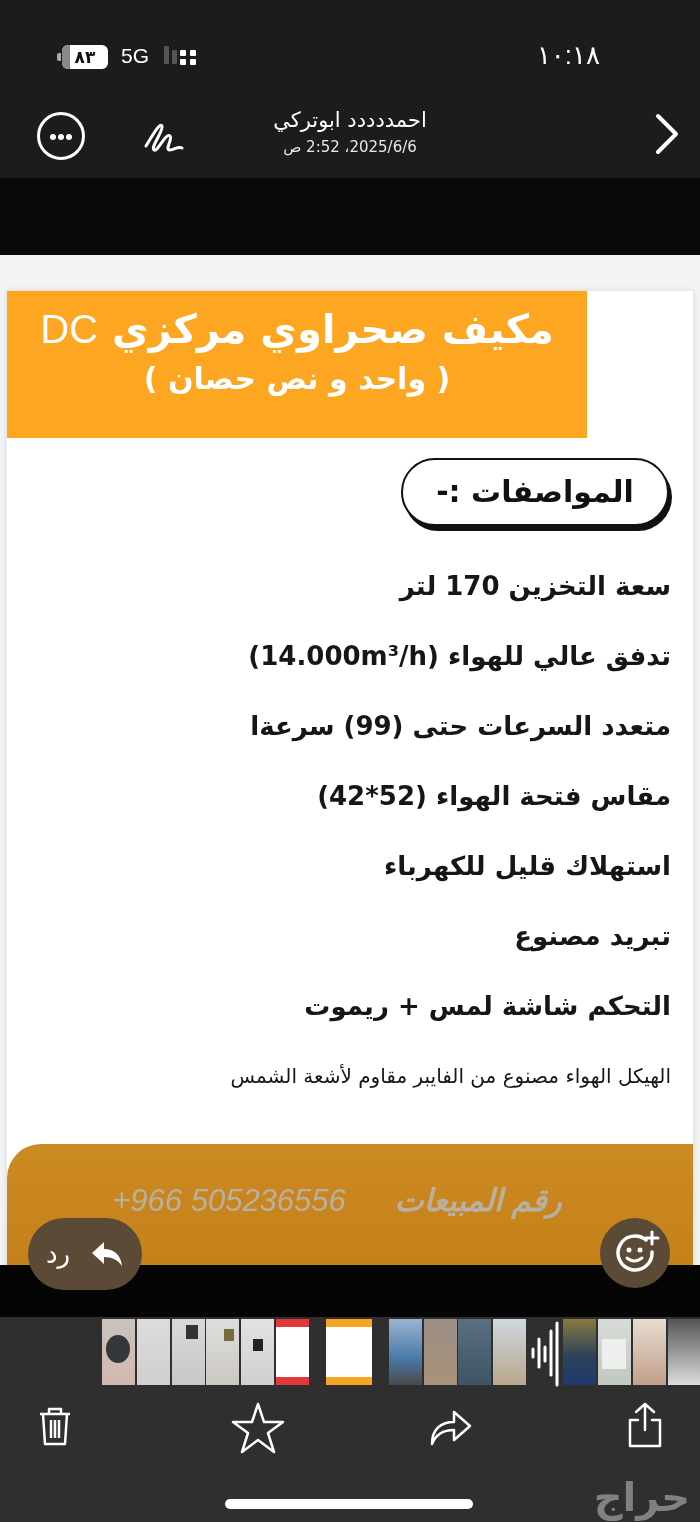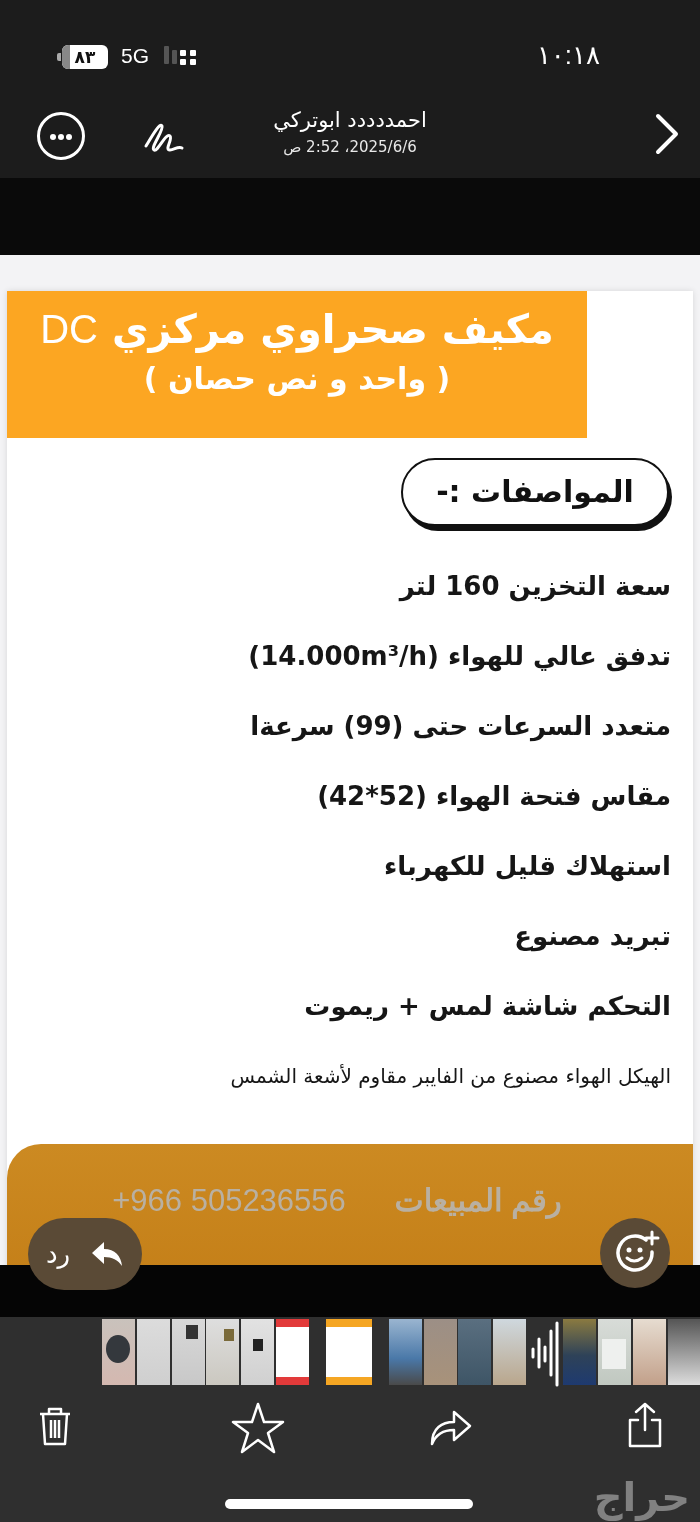--- a/index.html
+++ b/index.html
@@ -39,21 +39,21 @@
   .card-title .dc { font-weight: normal; font-family: "Liberation Sans", sans-serif; }
   .card-subtitle { color: #fff; font-size: 30px; font-weight: bold; line-height: 44px; margin-top: 2px; }
 
   .specs-pill { position: absolute; right: 24px; top: 167px; width: 268px; height: 68px; border: 2px solid #111; border-radius: 34px; background: #fff; box-shadow: 3px 5px 0 #111; text-align: center; direction: rtl; font-size: 30px; font-weight: bold; line-height: 64px; color: #111; }
 
   .spec-list { position: absolute; right: 22px; top: 270px; width: 660px; direction: rtl; text-align: right; }
   .spec-item { font-size: 26px; font-weight: bold; color: #161616; height: 70px; line-height: 50px; }
   .spec-item.small { font-size: 20px; font-weight: normal; color: #161616; }
 
   .card-footer { position: absolute; left: 0; top: 853px; width: 686px; height: 140px; background: linear-gradient(#cc8a22, #c47f18); border-radius: 34px 0 0 0; }
-  .footer-text { position: absolute; top: 38px; left: 0; width: 660px; text-align: center; color: #b9b0a2; font-size: 31px; font-family: "Liberation Sans", sans-serif; }
+  .footer-text { position: absolute; top: 38px; left: 0; width: 660px; text-align: center; color: #b9b0a2; font-size: 31px; font-family: "Liberation Sans", sans-serif; font-style: italic; }
   .footer-label { direction: rtl; display: inline-block; font-weight: bold; margin-left: 40px; }
 
   .bottom-black { position: absolute; top: 1265px; left: 0; width: 700px; height: 52px; background: #050505; }
 
   .reply-btn { position: absolute; left: 28px; top: 1218px; width: 114px; height: 72px; border-radius: 36px; background: #5a4a36; color: #fff; font-size: 26px; direction: rtl; display: flex; align-items: center; justify-content: center; gap: 20px; }
   .react-btn { position: absolute; left: 600px; top: 1218px; width: 70px; height: 70px; border-radius: 50%; background: #5a4a36; }
 
   
   .thumb-strip { position: absolute; top: 1317px; left: 0; width: 700px; height: 75px; background: #2f2f2f; }
   .thumb { position: absolute; top: 2px; height: 66px; width: 33px; }
@@ -117,21 +117,21 @@
         <div class="card-title">
           <span>مكيف صحراوي مركزي</span>
           <span class="dc">DC</span>
         </div>
         <div class="card-subtitle">( واحد و نص حصان )</div>
       </div>
 
       <div class="specs-pill">المواصفات :-</div>
 
       <div class="spec-list">
-        <div class="spec-item">سعة التخزين 160 لتر</div>
+        <div class="spec-item">سعة التخزين 170 لتر</div>
         <div class="spec-item">تدفق عالي للهواء (14.000m³/h)</div>
         <div class="spec-item">متعدد السرعات حتى (99) سرعةا</div>
         <div class="spec-item">مقاس فتحة الهواء (52*42)</div>
         <div class="spec-item">استهلاك قليل للكهرباء</div>
         <div class="spec-item">تبريد مصنوع</div>
         <div class="spec-item">التحكم شاشة لمس + ريموت</div>
         <div class="spec-item small">الهيكل الهواء مصنوع من الفايبر مقاوم لأشعة الشمس</div>
       </div>
 
       <div class="card-footer">

